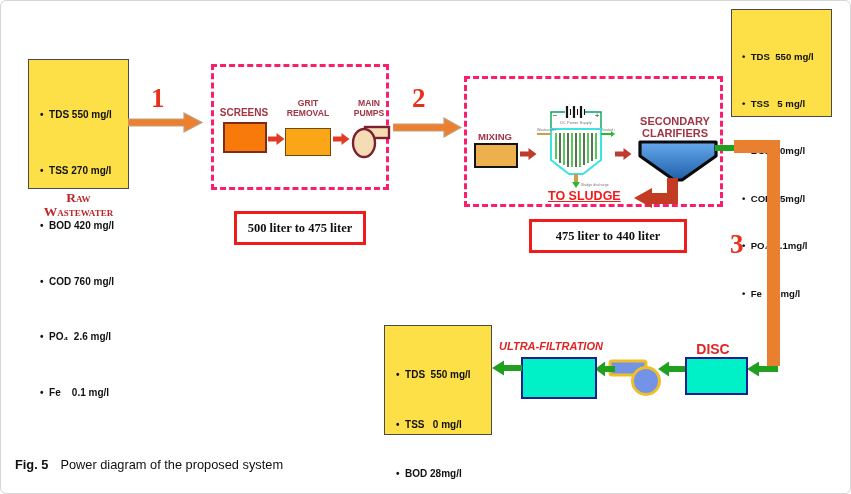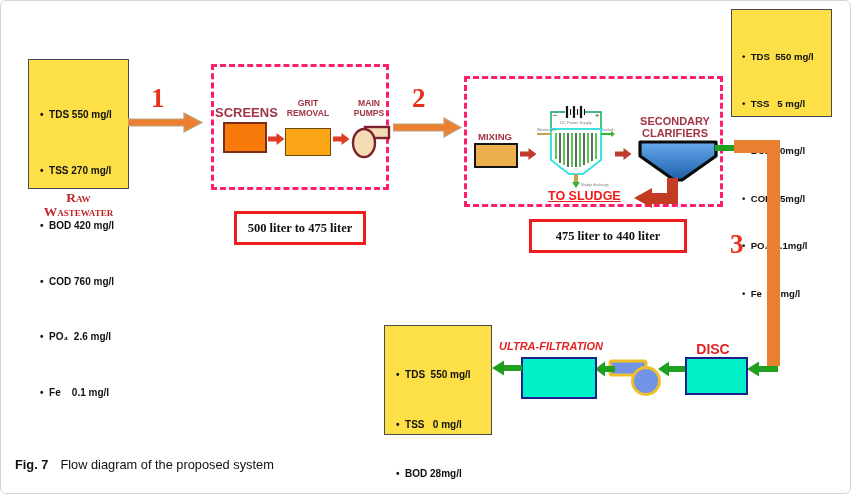--- a/index.html
+++ b/index.html
@@ -24,21 +24,21 @@
           font-size:27px;color:#E8301A;line-height:26px;}
   .m1{left:150px;top:84px;}
   .m2{left:411px;top:84px;}
   .m3{left:729px;top:230px;}
   
   .dashed{position:absolute;border:3px dashed #FB1E6E;box-sizing:border-box;background:transparent;}
   .dash1{left:210px;top:63px;width:178px;height:126px;}
   .dash2{left:463px;top:75px;width:259px;height:131px;}
   
   .plabel{position:absolute;font-weight:bold;color:#A03545;text-align:center;line-height:10px;}
-  .screens-label{left:214px;top:107px;width:58px;font-size:13px;}
+  .screens-label{left:214px;top:107px;width:58px;font-size:10px;}
   .grit-label{left:279px;top:97px;width:56px;font-size:8.6px;}
   .pumps-label{left:346px;top:97px;width:44px;font-size:8.6px;}
   .mixing-label{left:468px;top:131px;width:52px;font-size:9.6px;}
   .clar-label{left:627px;top:115px;width:94px;font-size:11px;line-height:11.5px;}
   .redlabel{position:absolute;font-weight:bold;color:#E02424;text-align:center;}
   .anodic-title{left:470px;top:85px;width:245px;font-family:"Liberation Serif",serif;font-size:11.5px;color:#E01F1F;}
   .uf-label{left:497px;top:339px;width:106px;font-size:11px;font-style:italic;}
   .disc-label{left:669px;top:340px;width:86px;font-size:14px;}
   .sludge-label{left:547px;top:188px;width:82px;font-size:12.5px;color:#F21B1B;text-decoration:underline;font-weight:bold;position:absolute;}
   
@@ -222,16 +222,16 @@
   <div class="stats stats-final">
     <div class="stat-row">TDS  550 mg/l</div>
     <div class="stat-row">TSS   0 mg/l</div>
     <div class="stat-row">BOD 28mg/l</div>
     
     
     
   </div>
 
   <div class="caption">
-    <span class="fig-label">Fig. 7</span><span>Flow diagram of the proposed system</span>
+    <span class="fig-label">Fig. 5</span><span>Power diagram of the proposed system</span>
   </div>
 
 </div>
 
 </body></html>

